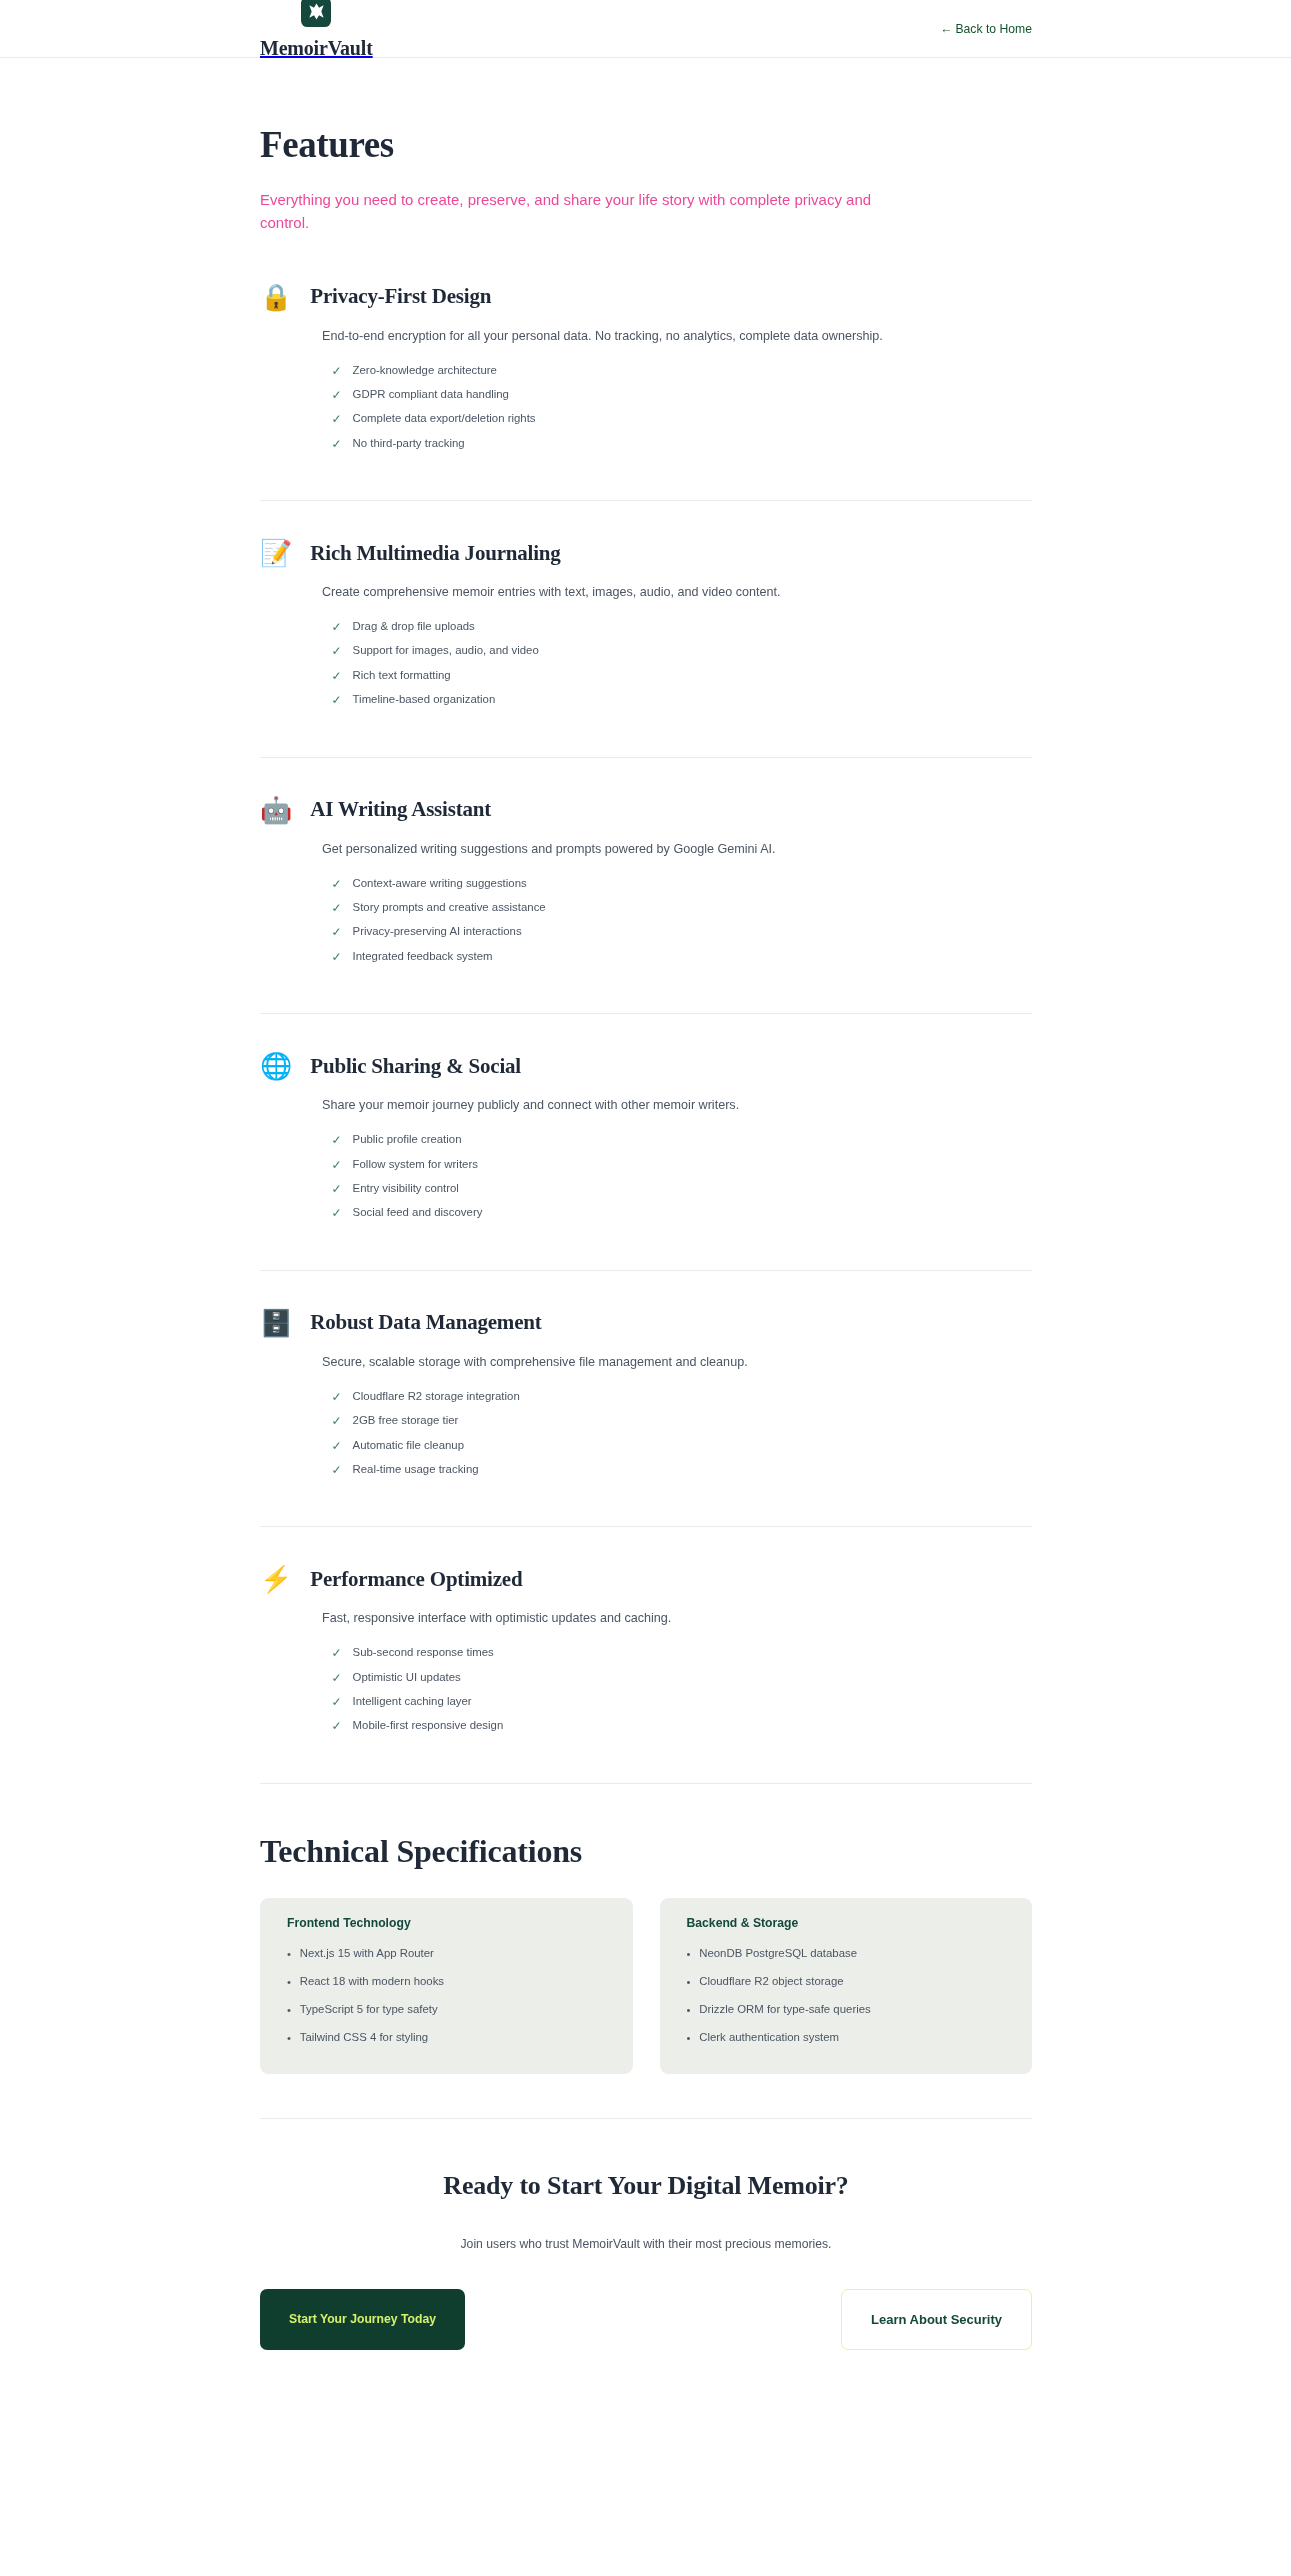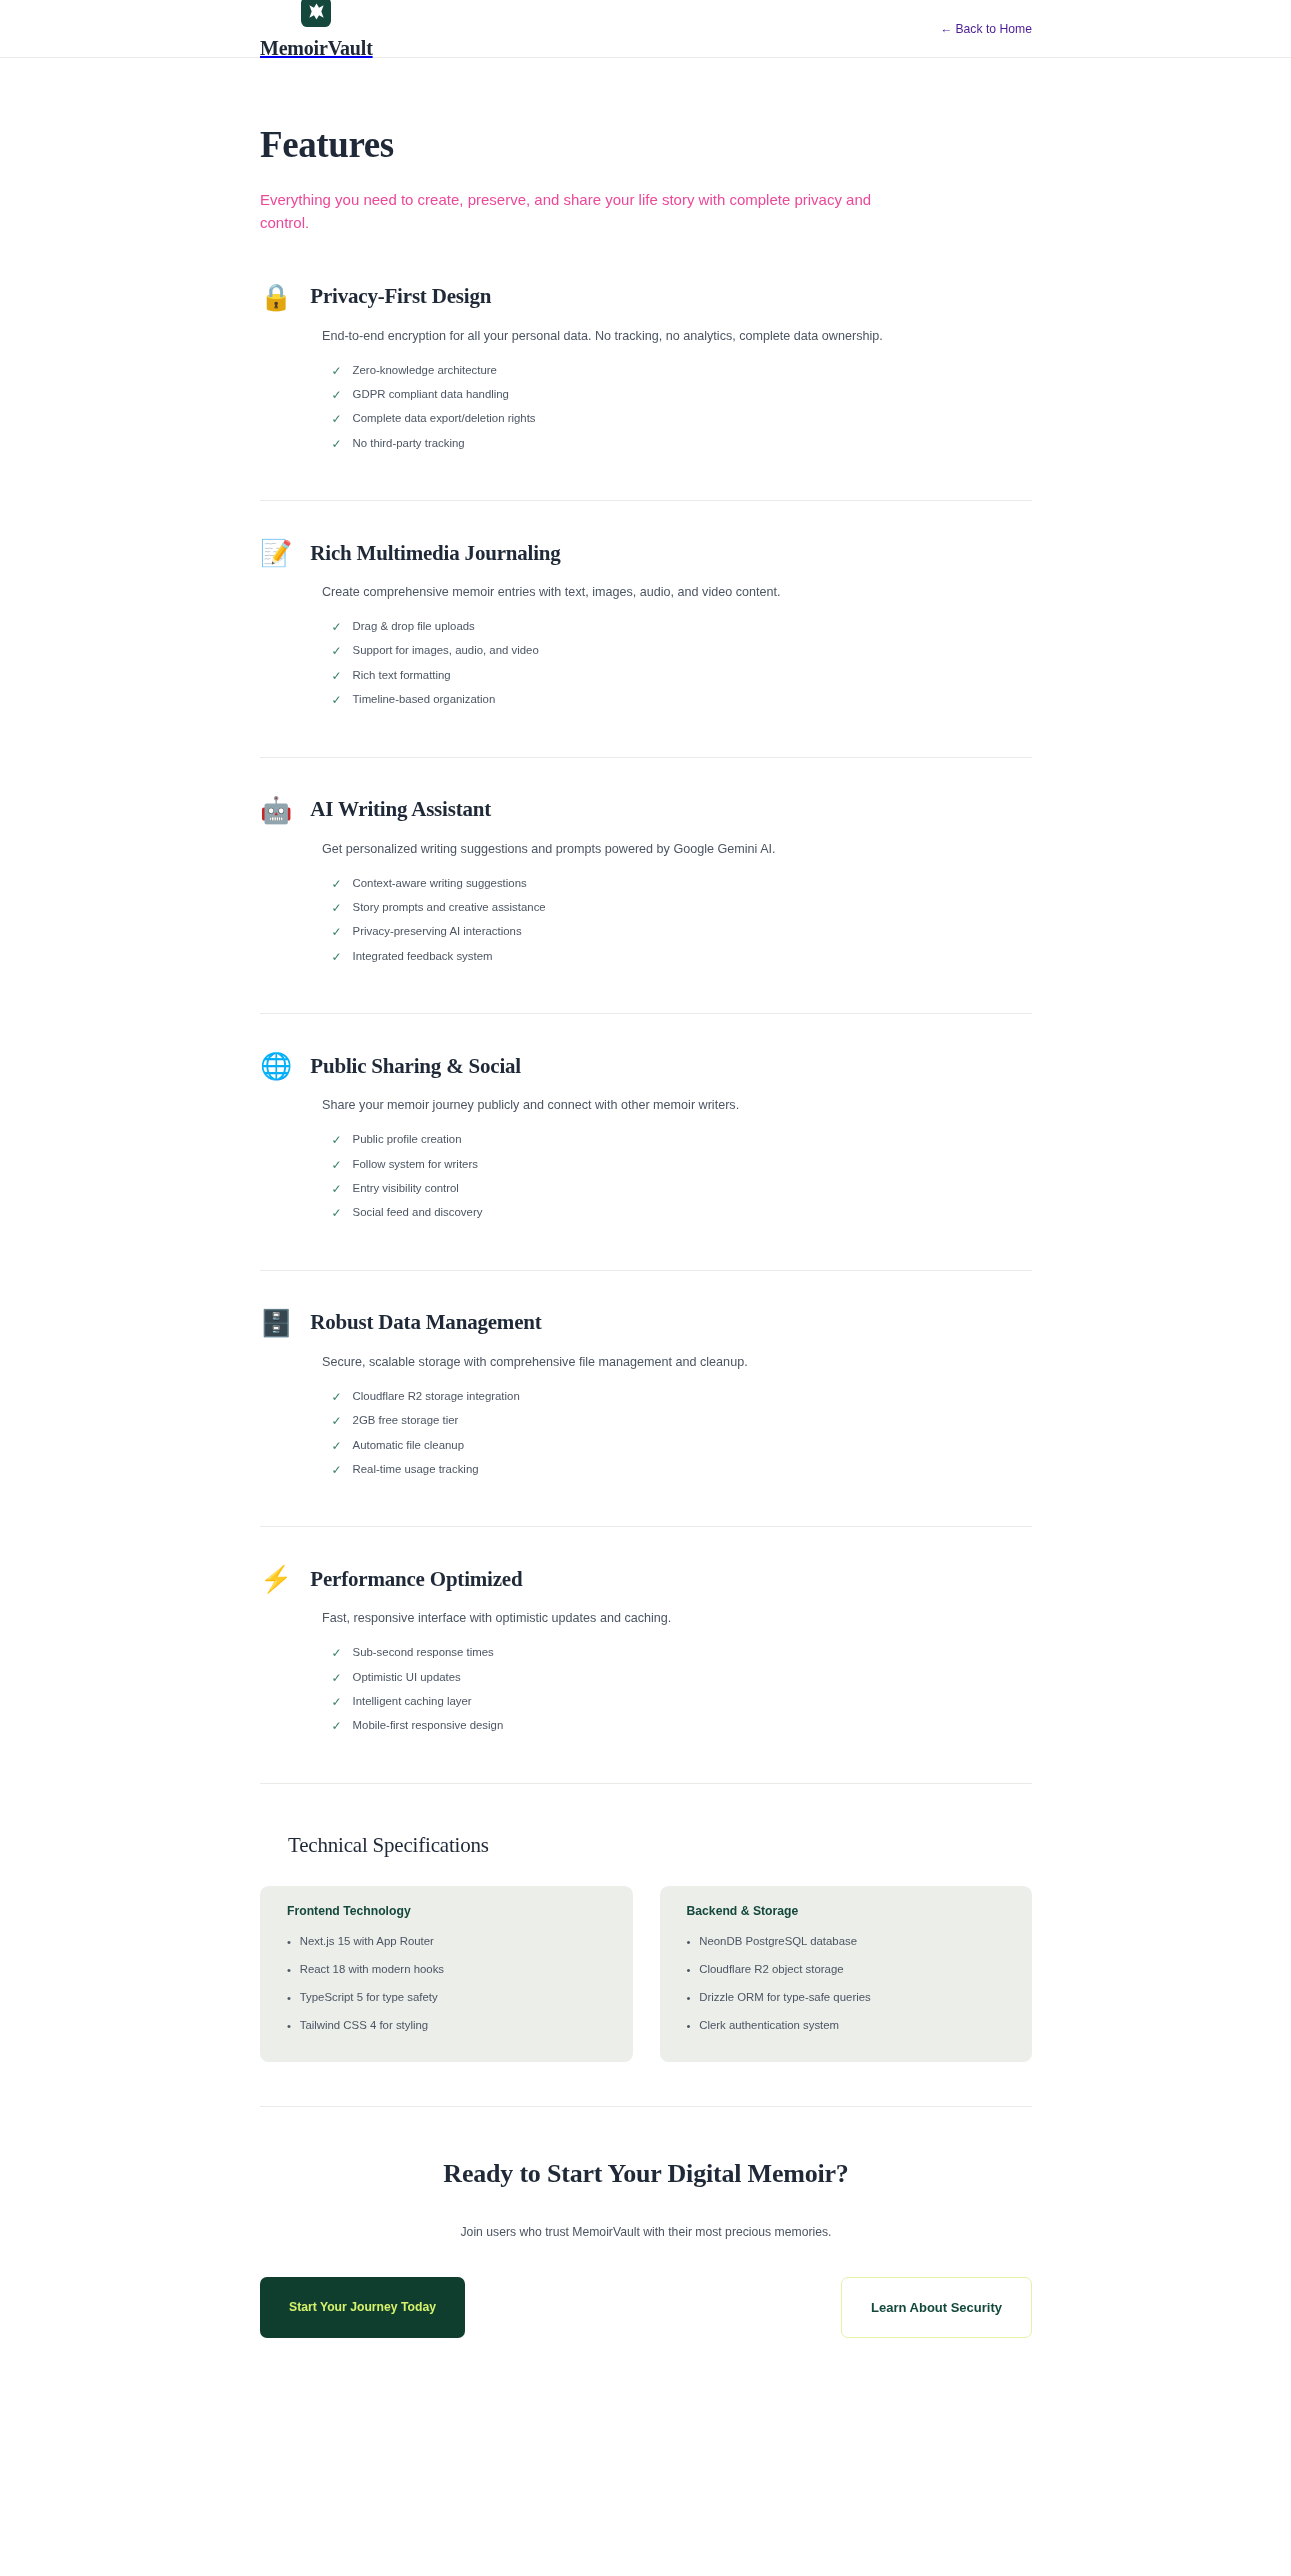--- a/index.html
+++ b/index.html
@@ -51,21 +51,21 @@
   .brand-mark svg { display: block; }
   .brand-name {
     font-family: "Liberation Serif", serif;
     font-size: 20px;
     font-weight: 700;
     color: #1f2937;
     letter-spacing: -0.2px;
   }
   .back-link {
     font-size: 12.2px;
-    color: #4c1d95;
+    color: #14532d;
     text-decoration: none;
     white-space: nowrap;
   }
 
   
   .page {
     width: 788px;
     margin: 0 auto;
     padding: 0 8px;
   }
@@ -142,25 +142,24 @@
     line-height: 1.2;
     flex: 0 0 auto;
   }
 
   
   .tech {
     margin-top: 49px;
   }
   .tech-title {
     font-family: "Liberation Serif", serif;
-    font-size: 21px;
-    font-weight: 400;
+    font-size: 32px;
+    font-weight: 700;
     color: #1f2937;
     letter-spacing: -0.2px;
-    margin-left: 28px;
   }
   .tech-grid {
     display: grid;
     grid-template-columns: 1fr 1fr;
     gap: 27px;
     margin-top: 28px;
   }
   .tech-card {
     background: #eceeea;
     border-radius: 8.7px;

